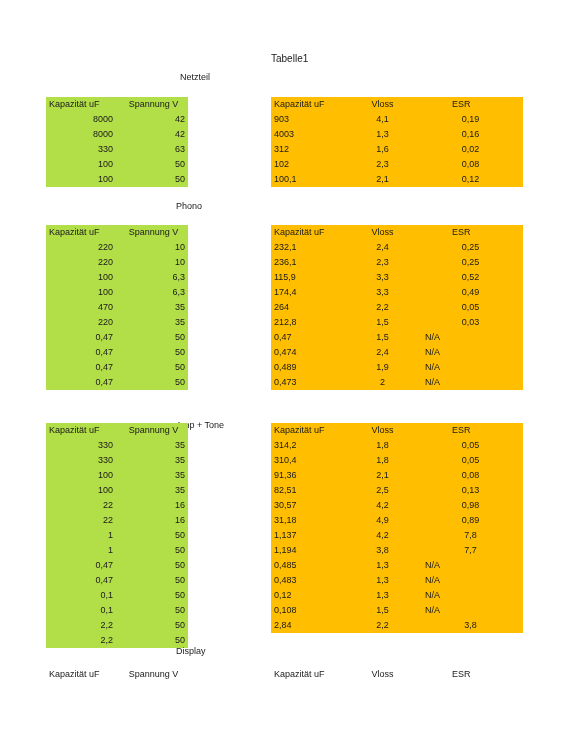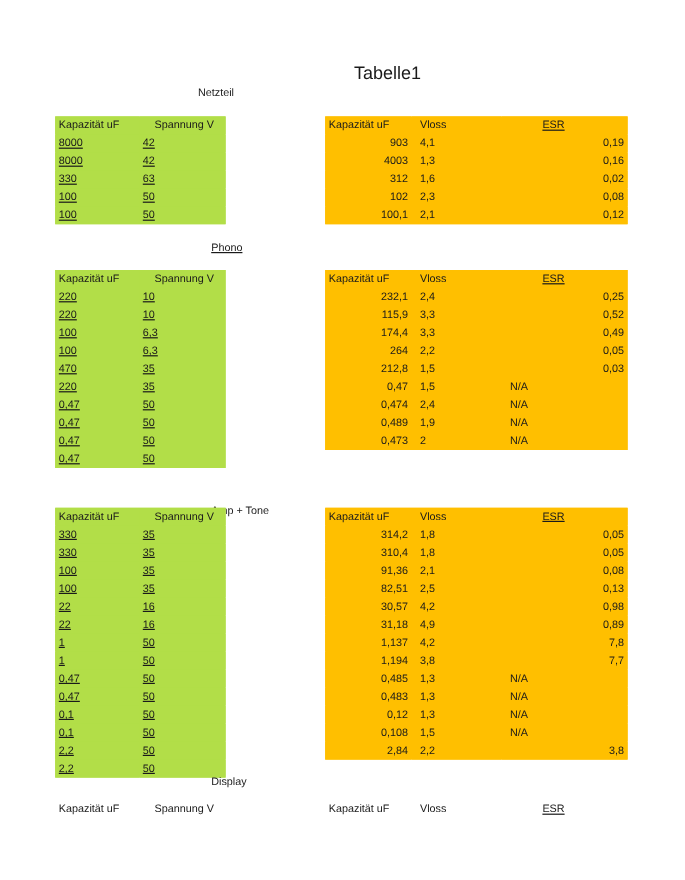--- a/index.html
+++ b/index.html
@@ -13,24 +13,23 @@
     position: relative;
     font-family: "Liberation Sans", sans-serif;
     font-size: 9px;
     color: #1a1a1a;
     overflow: hidden;
   }
   .sheet-title {
     position: absolute;
     left: 271px;
     top: 53px;
-    font-size: 15px;
+    font-size: 10px;
     color: #1a1a1a;
     white-space: nowrap;
-    margin-left: 24px;
   }
   .section-label {
     position: absolute;
     font-size: 9px;
     color: #1a1a1a;
     white-space: nowrap;
   }
   .tbl {
     position: absolute;
     border-collapse: collapse;
@@ -47,45 +46,45 @@
     font-weight: normal;
     font-size: 9px;
     white-space: nowrap;
     overflow: hidden;
     border: 0;
   }
   
   .tbl-green { background: #b2de48; }
   .tbl-green th, .tbl-green td { background: #b2de48; }
   .tbl-green th { text-align: left; }
-  .tbl-green td { text-align: left; text-decoration: underline; }
+  .tbl-green td { text-align: right; }
   .tbl-green .c-cap { width: 64px; }
   .tbl-green .c-volt { width: 63px; }
   .tbl-green th.c-volt { text-align: center; padding-left: 6px; }
 
   
   .tbl-orange { background: #ffbf00; }
   .tbl-orange th, .tbl-orange td { background: #ffbf00; }
   .tbl-orange th { text-align: left; }
-  .tbl-orange .c-cap { width: 66px; text-align: right; }
+  .tbl-orange .c-cap { width: 66px; }
   .tbl-orange th.c-cap { text-align: left; }
-  .tbl-orange .c-vloss { width: 65px; text-align: left; padding-left: 7px; }
-  .tbl-orange .c-esr { width: 68px; text-align: right; }
-  .tbl-orange th.c-esr { text-align: left; padding-left: 34px; text-decoration: underline; }
+  .tbl-orange .c-vloss { width: 65px; text-align: center; padding-left: 7px; }
+  .tbl-orange .c-esr { width: 68px; text-align: center; }
+  .tbl-orange th.c-esr { text-align: left; padding-left: 34px; }
 
   
   .tbl-plain th, .tbl-plain td { background: transparent; }
   .tbl-plain { background: transparent; }
 </style>
 </head>
 <body>
 
 <div class="sheet-title">Tabelle1</div>
 
-<div class="section-label" style="left:165px; top:72px;">Netzteil</div>
+<div class="section-label" style="left:180px; top:72px;">Netzteil</div>
 
 <table class="tbl tbl-green" style="left:46px; top:97px;">
   <thead>
     <tr>
       <th class="c-cap">Kapazität uF</th>
       <th class="c-volt">Spannung V</th>
     </tr>
   </thead>
   <tbody>
     <tr>
@@ -141,21 +140,21 @@
       <td class="c-esr">0,08</td>
     </tr>
     <tr>
       <td class="c-cap">100,1</td>
       <td class="c-vloss">2,1</td>
       <td class="c-esr">0,12</td>
     </tr>
   </tbody>
 </table>
 
-<div class="section-label" style="left:176px; top:201px;text-decoration:underline;">Phono</div>
+<div class="section-label" style="left:176px; top:201px;">Phono</div>
 
 <table class="tbl tbl-green" style="left:46px; top:225px;">
   <thead>
     <tr>
       <th class="c-cap">Kapazität uF</th>
       <th class="c-volt">Spannung V</th>
     </tr>
   </thead>
   <tbody>
     <tr>
@@ -209,20 +208,25 @@
       <th class="c-esr">ESR</th>
     </tr>
   </thead>
   <tbody>
     <tr>
       <td class="c-cap">232,1</td>
       <td class="c-vloss">2,4</td>
       <td class="c-esr">0,25</td>
     </tr>
     <tr>
+      <td class="c-cap">236,1</td>
+      <td class="c-vloss">2,3</td>
+      <td class="c-esr">0,25</td>
+    </tr>
+    <tr>
       <td class="c-cap">115,9</td>
       <td class="c-vloss">3,3</td>
       <td class="c-esr">0,52</td>
     </tr>
     <tr>
       <td class="c-cap">174,4</td>
       <td class="c-vloss">3,3</td>
       <td class="c-esr">0,49</td>
     </tr>
     <tr>

